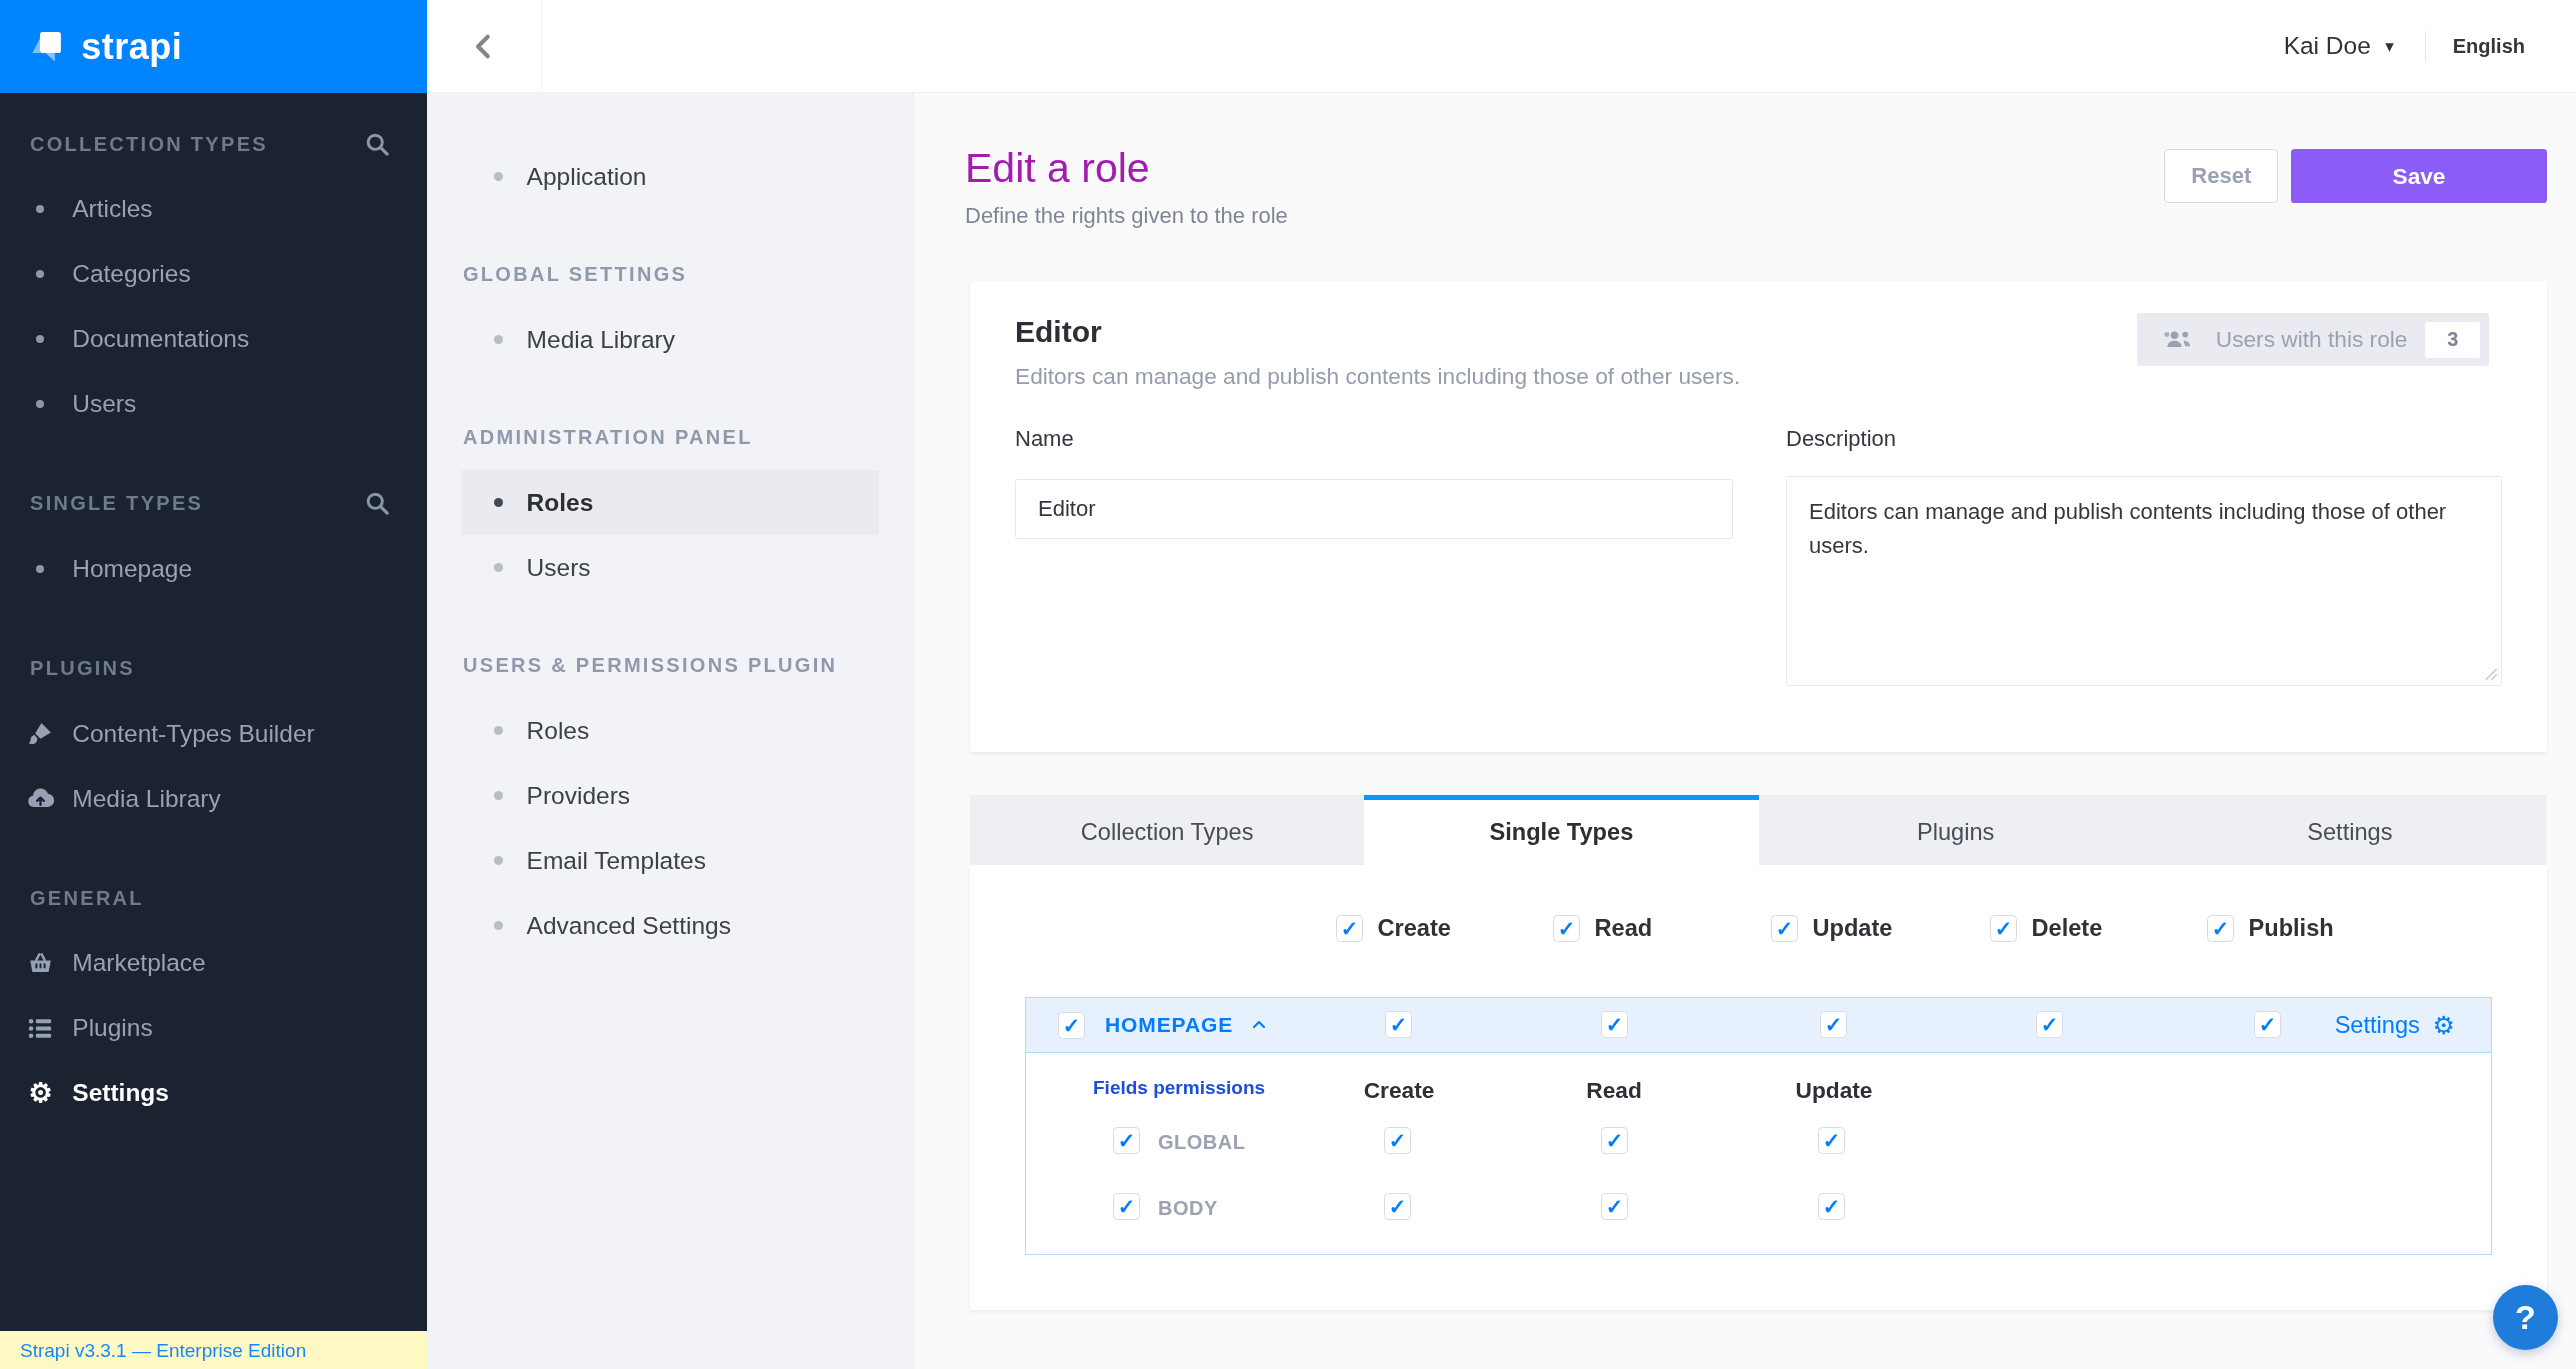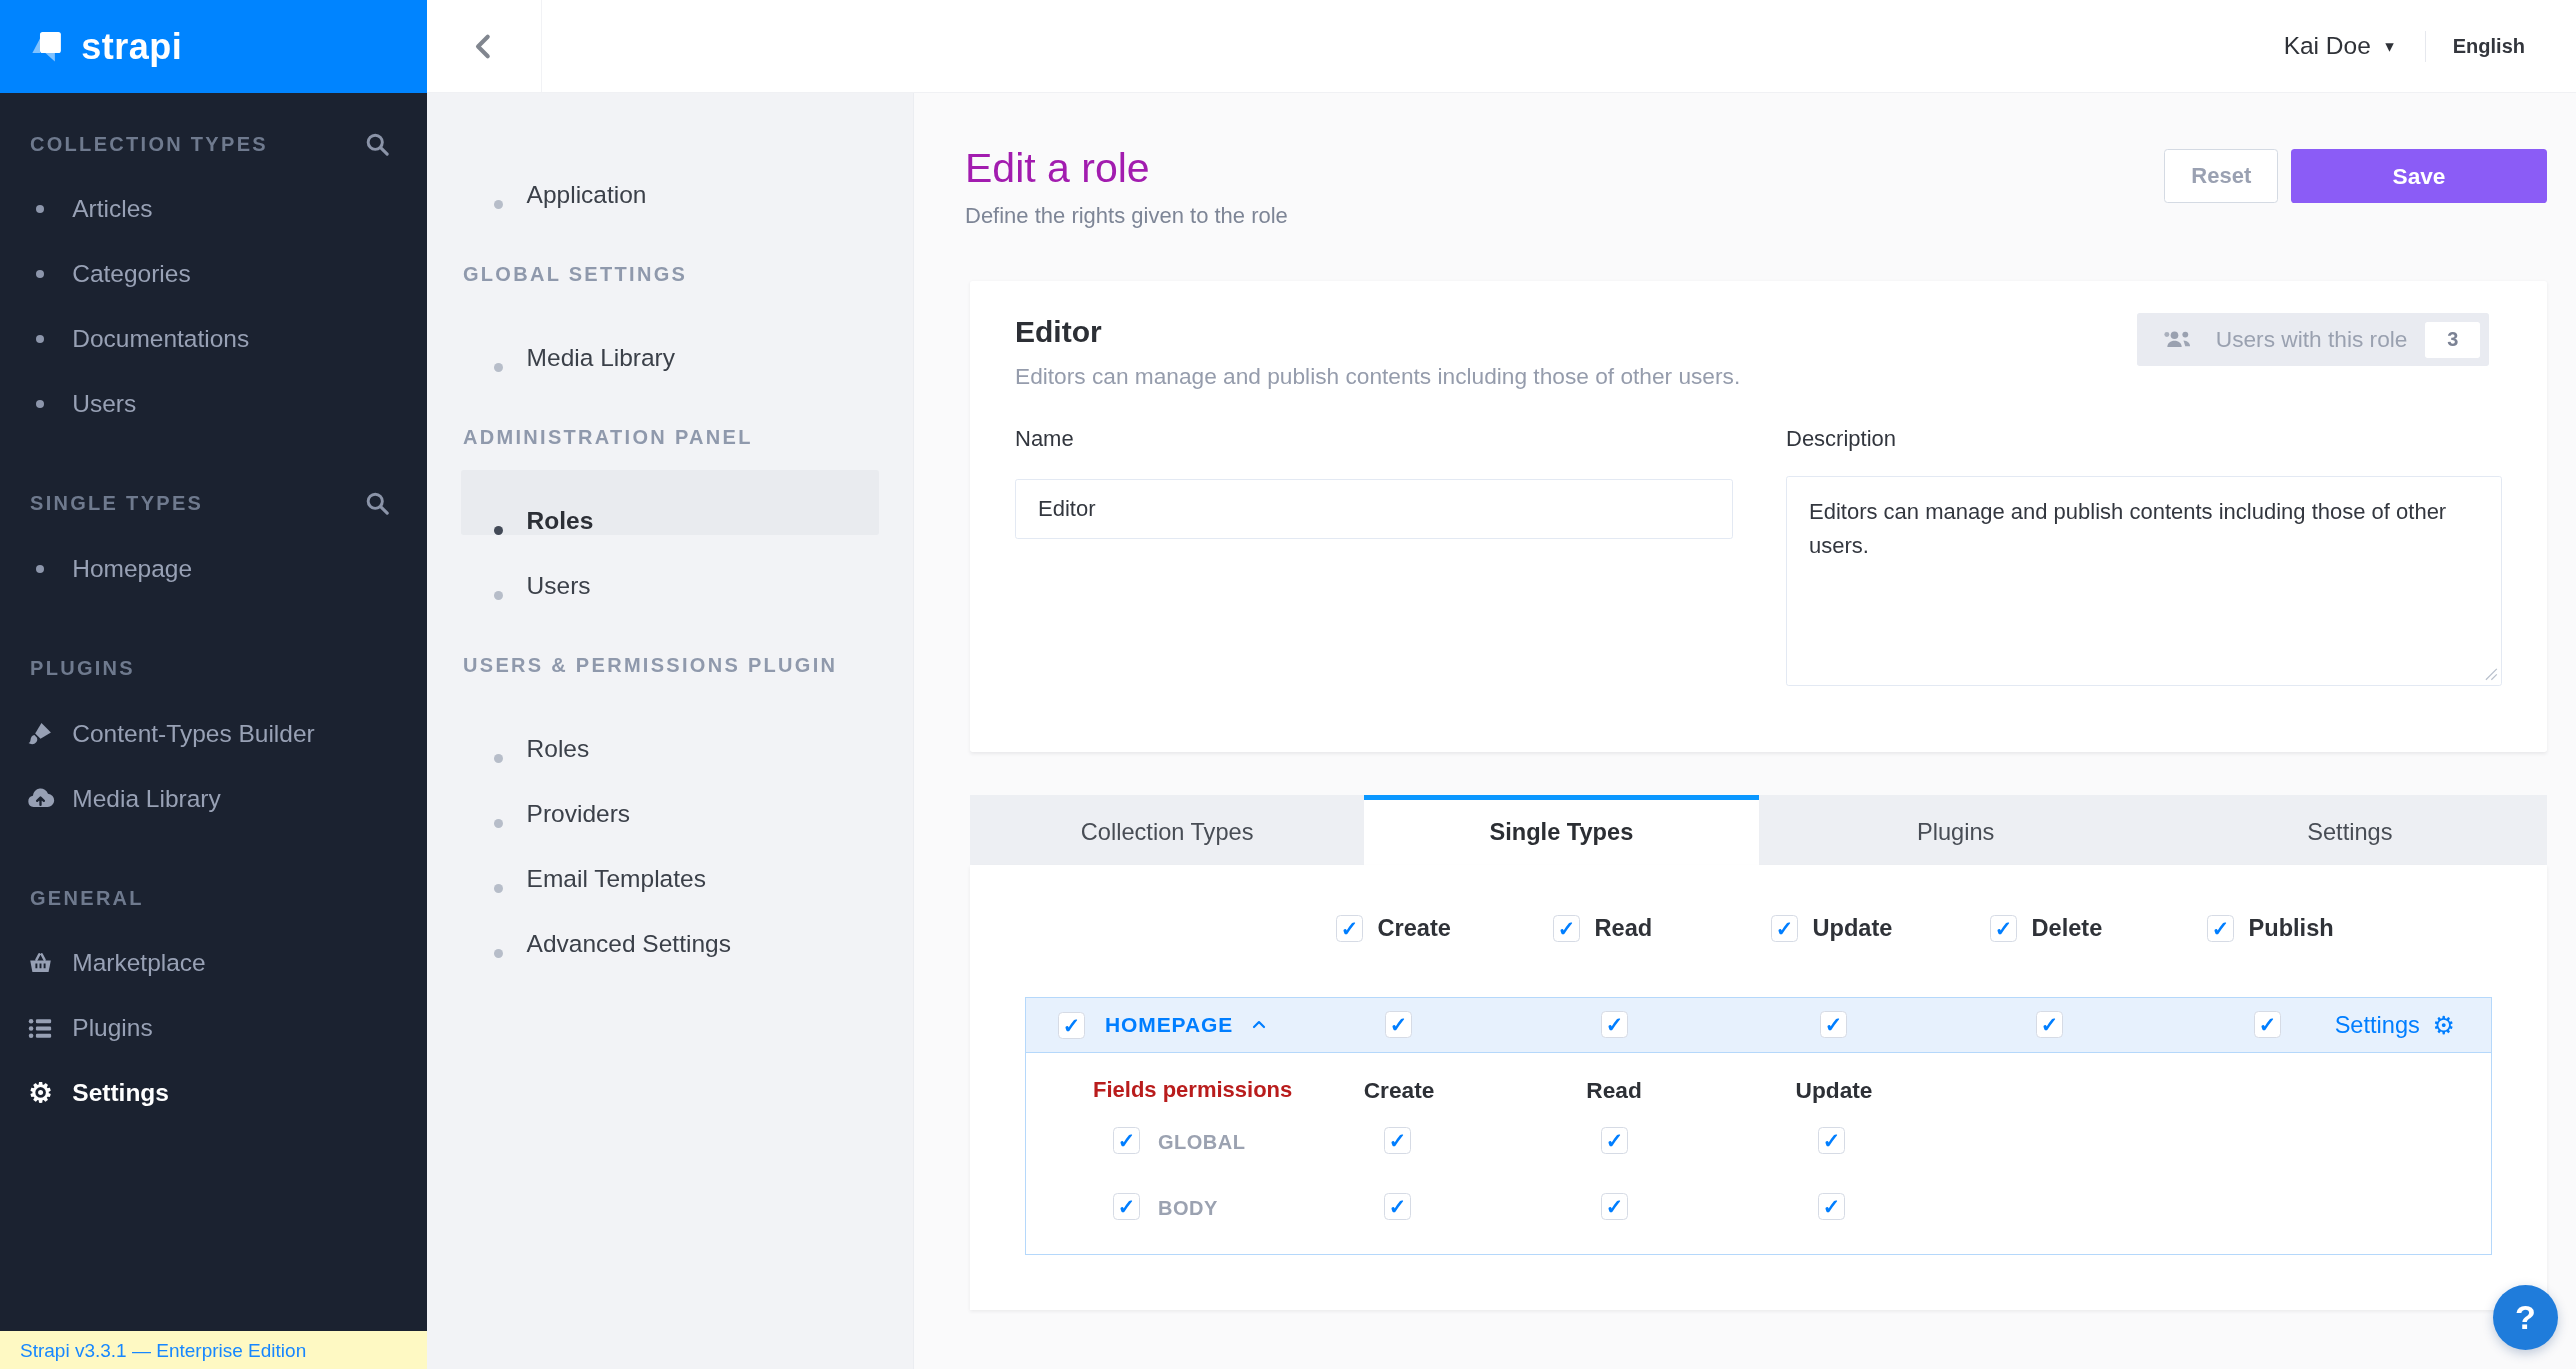--- a/index.html
+++ b/index.html
@@ -23,21 +23,21 @@
   .s-item .ic{width:31px;height:31px;margin-right:16.3px;color:#97a0b4;flex:none;display:flex;align-items:center;justify-content:center;}
   .s-item.active{color:#fff;font-weight:bold;}
   .s-item.active .ic{color:#fff;}
   .gear-glyph{font-size:27px;line-height:1;}
   .side-footer{position:absolute;left:0;bottom:0;width:427px;height:39px;background:#fef9c3;display:flex;align-items:center;
     padding-left:20px;box-sizing:border-box;font-size:19px;color:#1787ff;cursor:pointer;}
 
   
   .subnav{position:absolute;left:427px;top:93px;width:487px;height:1276px;background:#f2f3f6;
     border-right:0.9px solid #ebedf1;box-sizing:border-box;padding-top:51px;z-index:3;}
-  .sn-item{height:65px;display:flex;align-items:flex-end;margin:0 34px;padding-left:33px;font-size:24.5px;color:#3b4049;border-radius:2.7px;cursor:pointer;}
+  .sn-item{height:65px;display:flex;align-items:center;margin:0 34px;padding-left:33px;font-size:24.5px;color:#3b4049;border-radius:2.7px;cursor:pointer;}
   .sn-item .bullet{width:9px;height:9px;background:#b7bdc9;border-radius:50%;margin-right:23.6px;flex:none;}
   .sn-item.active{background:#e9ebef;font-weight:bold;color:#2c2f36;}
   .sn-item.active .bullet{background:#434a57;}
   .sn-head{height:65px;margin-top:33px;display:flex;align-items:center;padding:0 34px 0 36px;
     font-size:20px;font-weight:bold;letter-spacing:2.3px;color:#8f99ac;}
 
   
   .topbar{position:absolute;left:427px;top:0;width:2149px;height:93px;background:#fff;
     border-bottom:0.9px solid #f0f1f4;box-sizing:border-box;display:flex;align-items:center;z-index:4;}
   .back{width:115px;height:100%;display:flex;align-items:center;justify-content:center;
@@ -95,21 +95,21 @@
   .ct-panel{position:absolute;left:55px;top:132px;width:1467px;border:1.8px solid #b5d8fb;box-sizing:border-box;background:#fff;}
   .ct-row{position:relative;height:54px;background:#e7f1fd;border-bottom:1.8px solid #b5d8fb;display:flex;align-items:center;cursor:pointer;}
   .ct-row .row-cb{margin-left:32px;}
   .ct-name{margin-left:20px;font-size:21px;font-weight:bold;letter-spacing:0.9px;color:#007eff;}
   .ct-chev{margin-left:16.3px;color:#007eff;}
   .ct-cb{position:absolute;top:12.7px;}
   .ct-settings{position:absolute;right:36px;top:0;height:54px;display:flex;align-items:center;gap:12.7px;cursor:pointer;}
   .ct-settings .s-label{font-size:23.6px;color:#007eff;}
   .ct-settings .s-gear{font-size:25px;color:#007eff;line-height:1;}
   .ct-expand{position:relative;height:201px;background:#fff;}
-  .fx-title{position:absolute;left:67px;top:23.6px;font-size:22px;font-weight:bold;color:#b91c1c;}
+  .fx-title{position:absolute;left:67px;top:23.6px;font-size:19px;font-weight:bold;color:#1d4ed8;}
   .fx-col{position:absolute;top:23.6px;font-size:22.7px;font-weight:bold;color:#2d3036;transform:translateX(-50%);}
   .fx-cb{position:absolute;}
   .fx-name{position:absolute;font-size:20px;font-weight:bold;letter-spacing:0.5px;color:#9ba2b1;}
 
   .help{position:absolute;left:2493px;top:1285px;width:65px;height:65px;border-radius:50%;background:#1f7cdb;color:#fff;
     font-size:34px;font-weight:bold;display:flex;align-items:center;justify-content:center;border:none;cursor:pointer;
     box-shadow:0 3.6px 11px rgba(20,60,120,.25);z-index:9;}
 </style>
 </head>
 <body>

